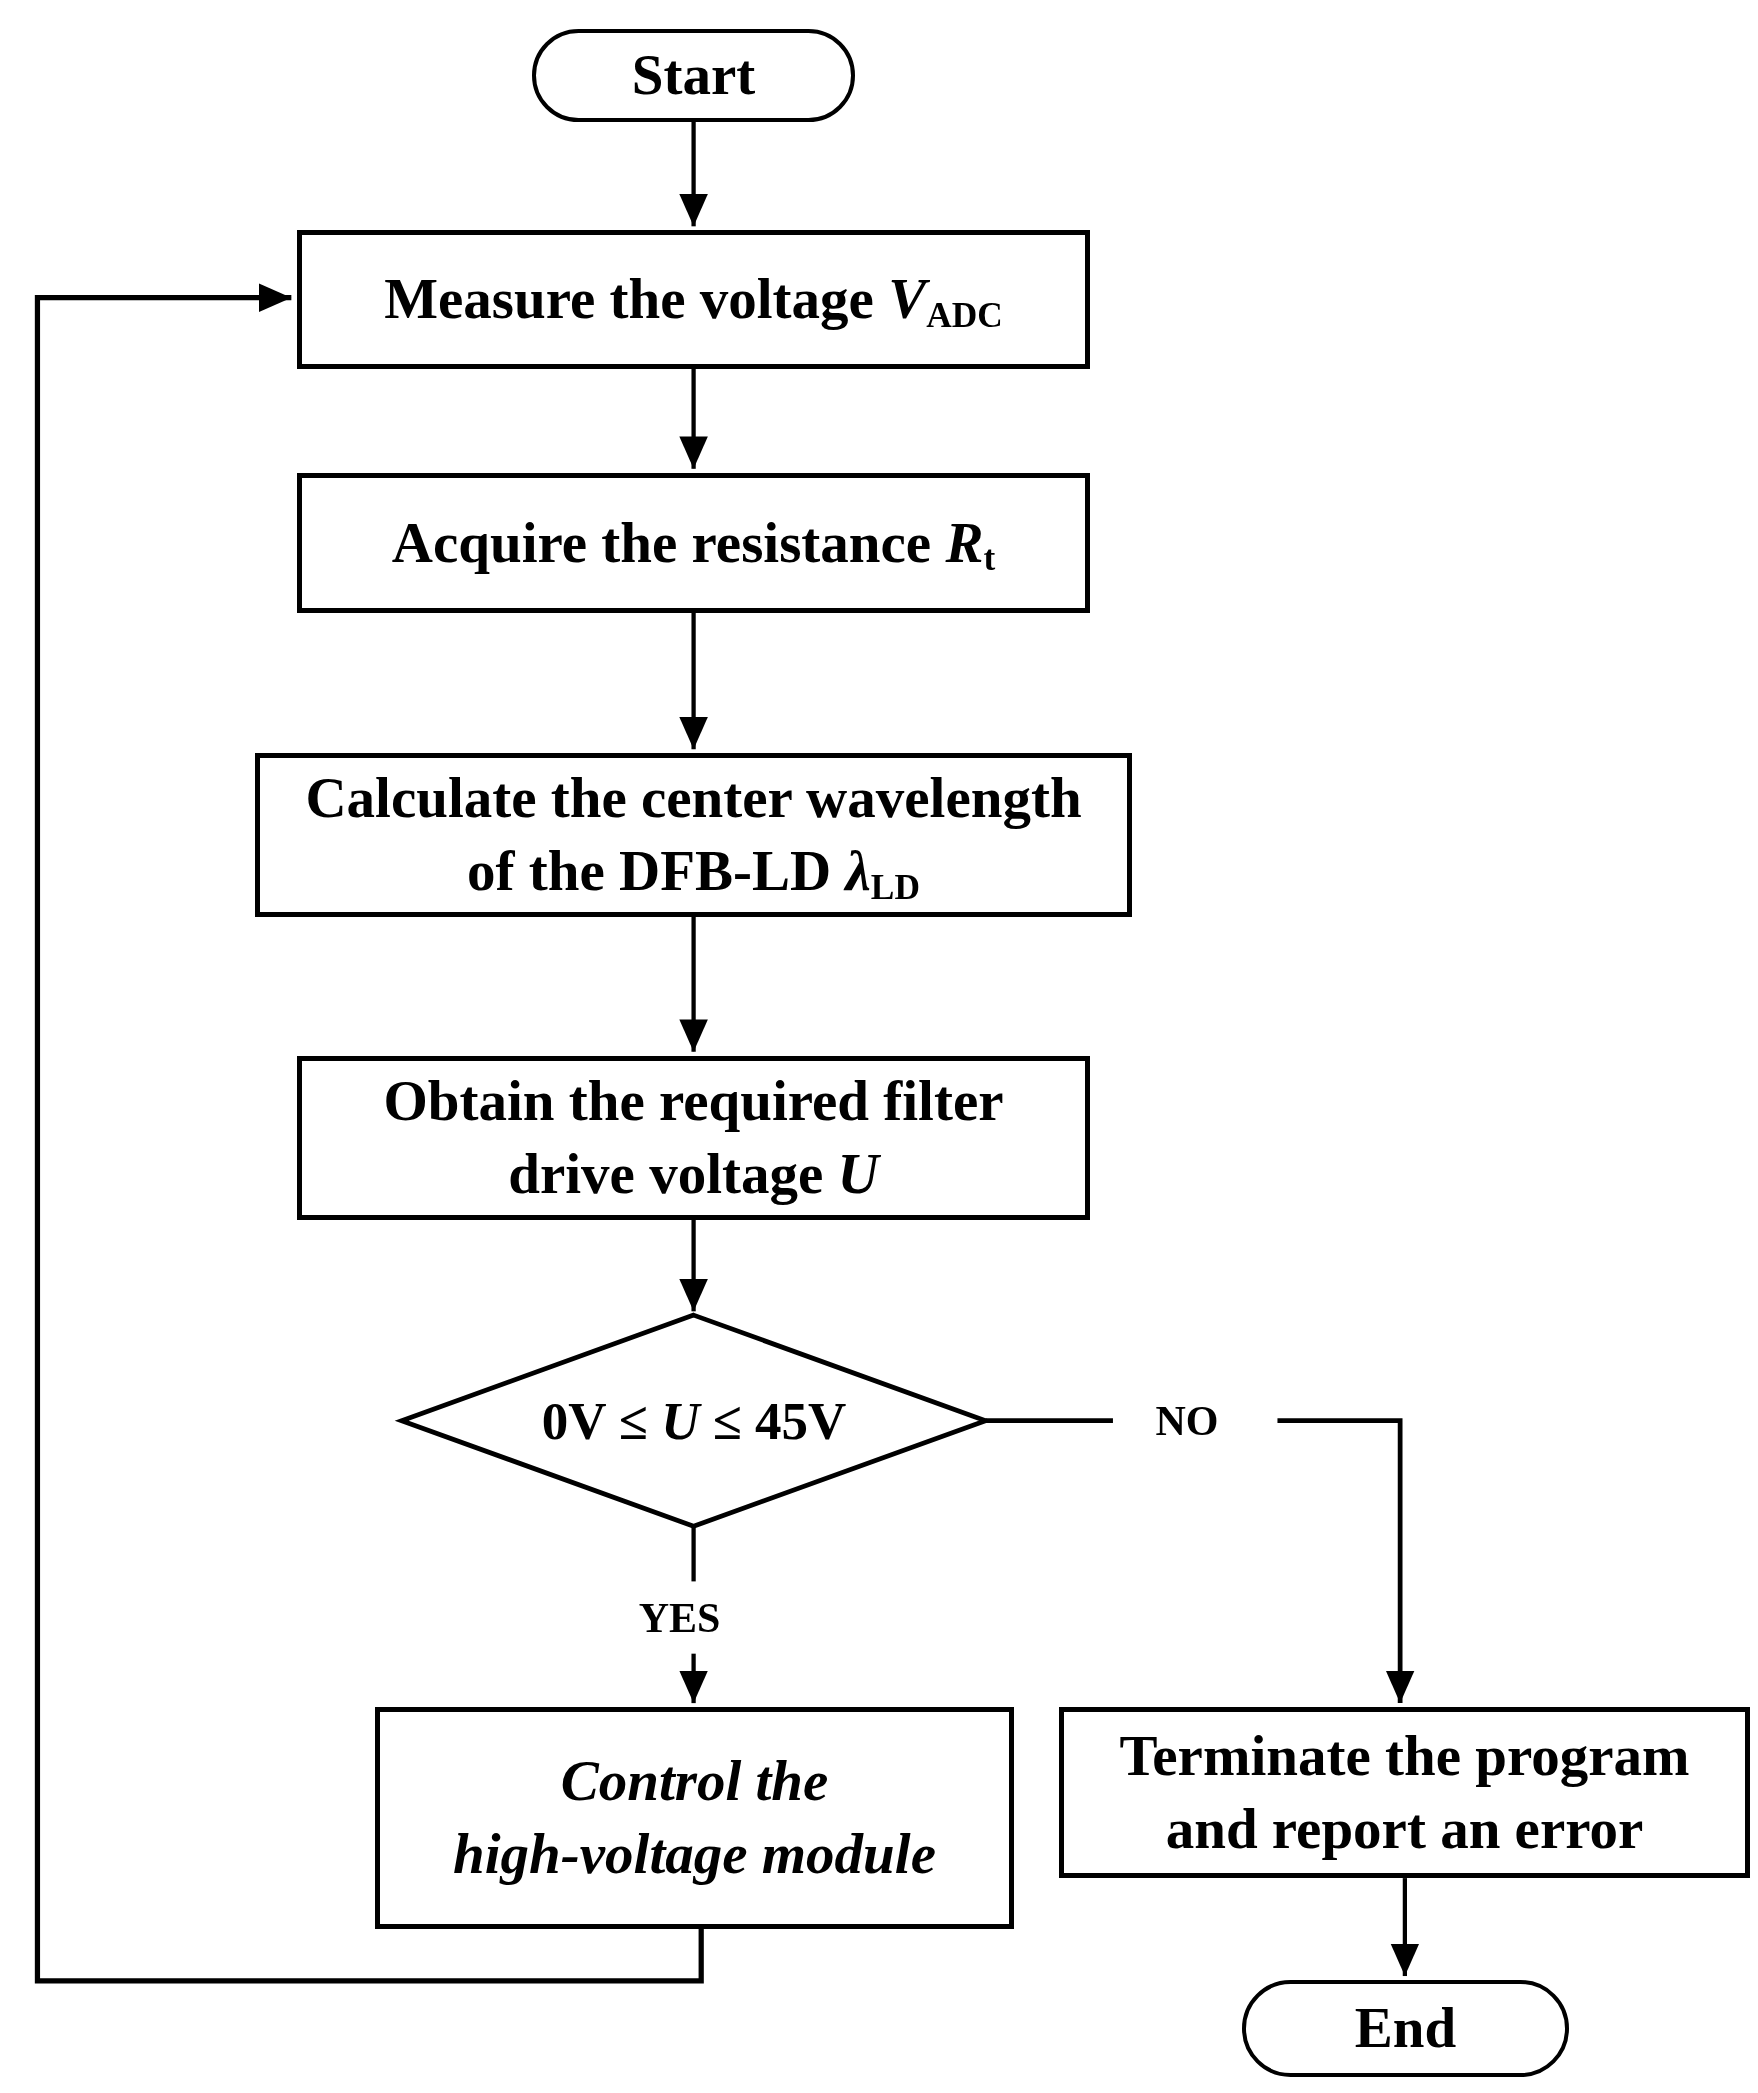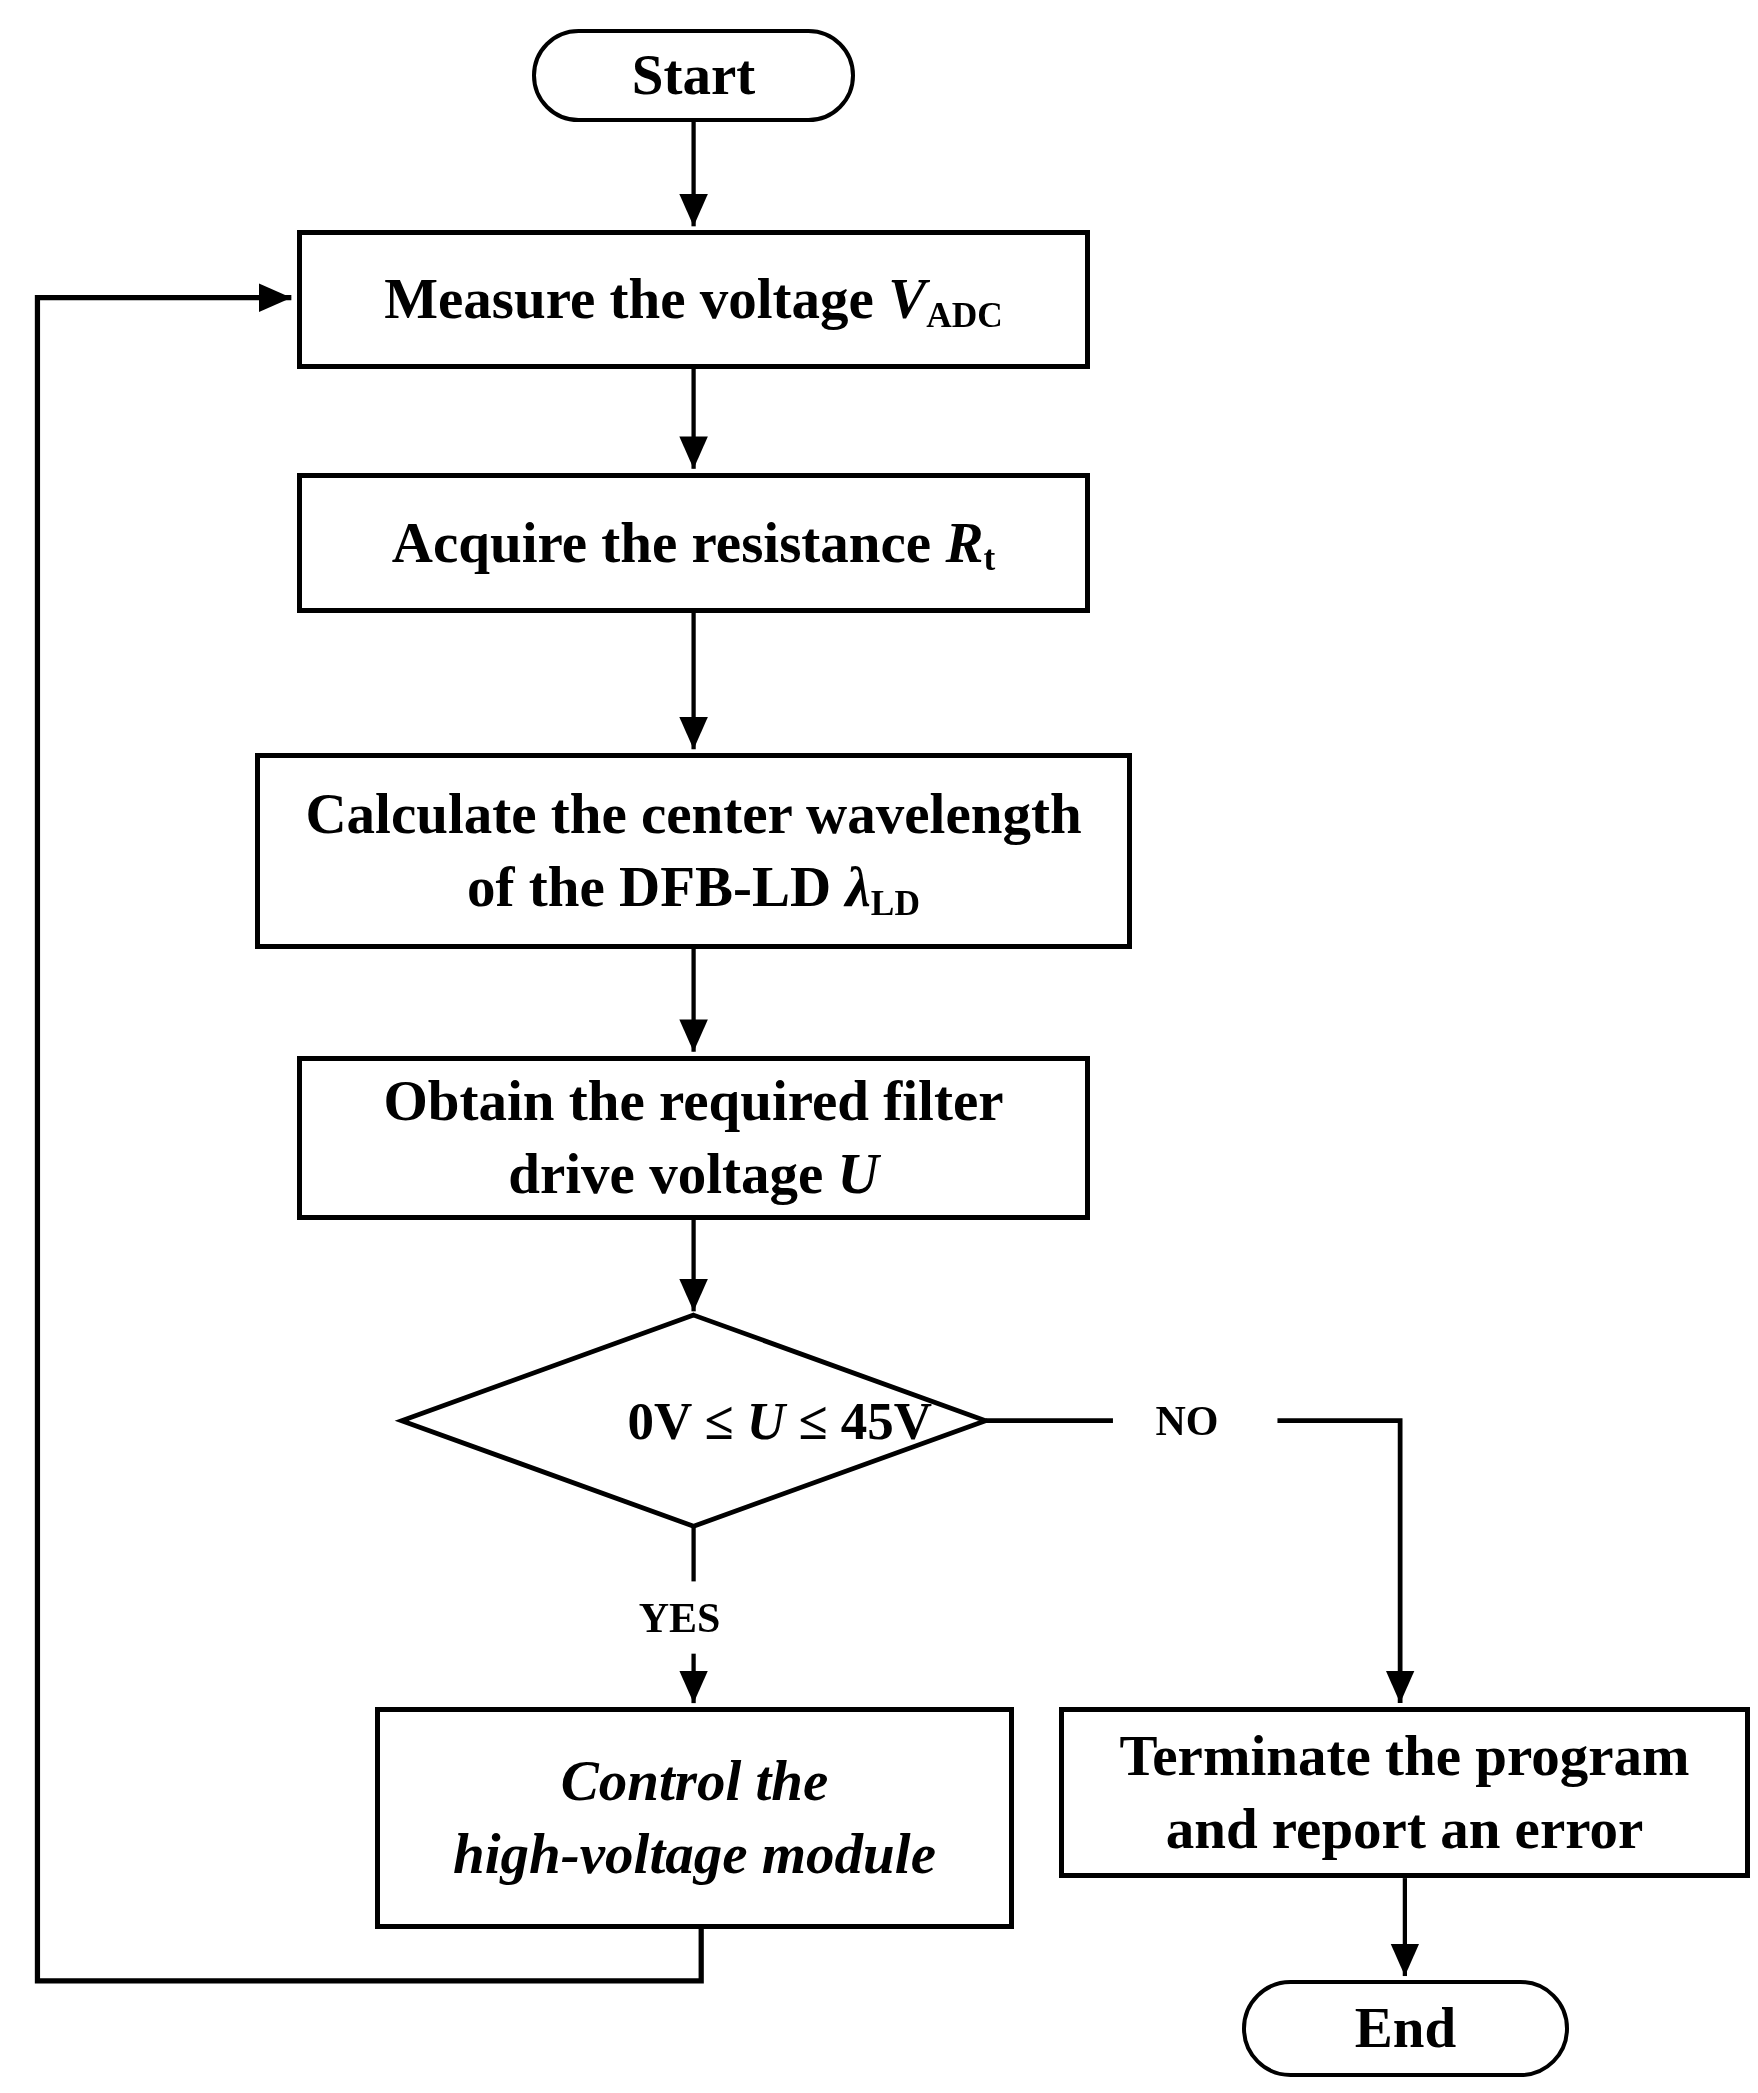--- a/index.html
+++ b/index.html
@@ -58,37 +58,37 @@
     text-align: center;
     font-weight: bold;
     font-size: 42px;
     background: transparent;
     border: none;
   }
   .diamond-text {
     position: absolute;
     display: flex;
     align-items: center;
-    justify-content: flex-end;
+    justify-content: center;
     text-align: center;
     font-weight: bold;
     font-size: 53px;
     white-space: nowrap;
   }
   .seg-it { font-style: italic; }
   .seg-sub {
     font-size: 62%;
     position: relative;
     top: 0.25em;
   }
   
   #node-start     { left: 532px;  top: 28.5px;   width: 323px; height: 93px;  }
   #node-measure   { left: 297px;  top: 230px;  width: 793px; height: 139px; text-align: right; }
   #node-acquire   { left: 297px;  top: 473px;  width: 793px; height: 140px; }
-  #node-calculate { left: 255px;  top: 753px;  width: 877px; height: 196px; }
+  #node-calculate { left: 255px;  top: 753px;  width: 877px; height: 164px; }
   #node-obtain    { left: 297px;  top: 1056px; width: 793px; height: 164px; }
   #node-control   { left: 375px;  top: 1707px; width: 639px; height: 222px; font-style: italic; }
   #node-terminate { left: 1059px; top: 1707px; width: 691px; height: 171px; text-align: right; }
   #node-end       { left: 1242px; top: 1980px; width: 327px; height: 97px; }
   #label-decision { left: 456px;  top: 1383px; width: 476px; height: 76px;  }
   #label-yes      { left: 537px;  top: 1583px; width: 285px; height: 70px;  }
   #label-no       { left: 1049px; top: 1385px; width: 276px; height: 72px;  }
 </style>
 </head>
 <body>

